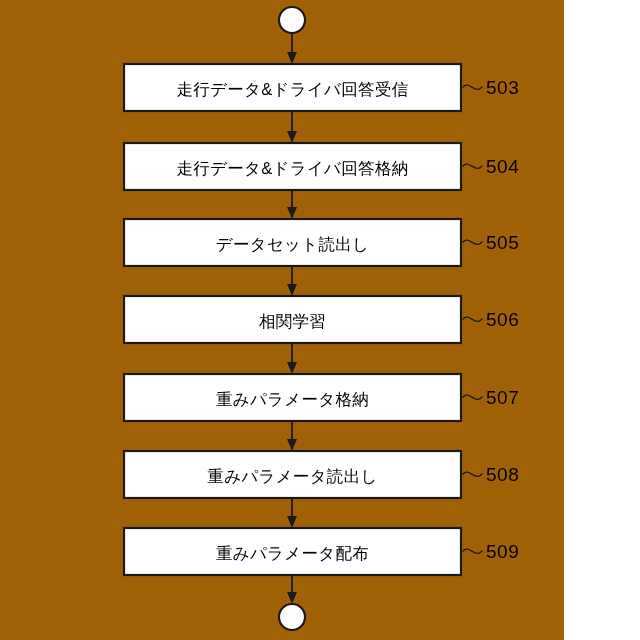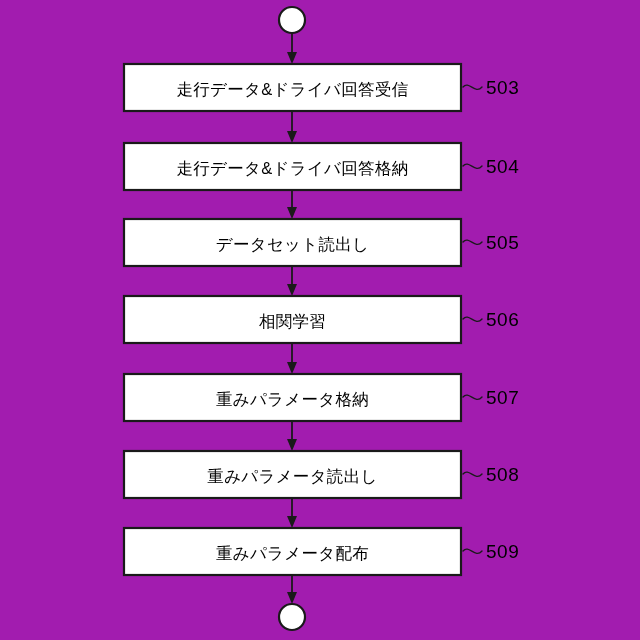--- a/index.html
+++ b/index.html
@@ -9,23 +9,23 @@
   }
   body {
     width: 640px;
     height: 640px;
     font-family: "Liberation Sans", "DejaVu Sans", sans-serif;
     color: #000000;
     overflow: hidden;
   }
   #figure-root {
     position: relative;
-    width: 640px;
+    width: 564px;
     height: 640px;
-    background: #a21caf;
+    background: #a16207;
     text-align: center;
   }
   #flowchart-svg {
     position: absolute;
     top: 0;
     left: 0;
     width: 640px;
     height: 640px;
   }
   .proc-box-rect {

